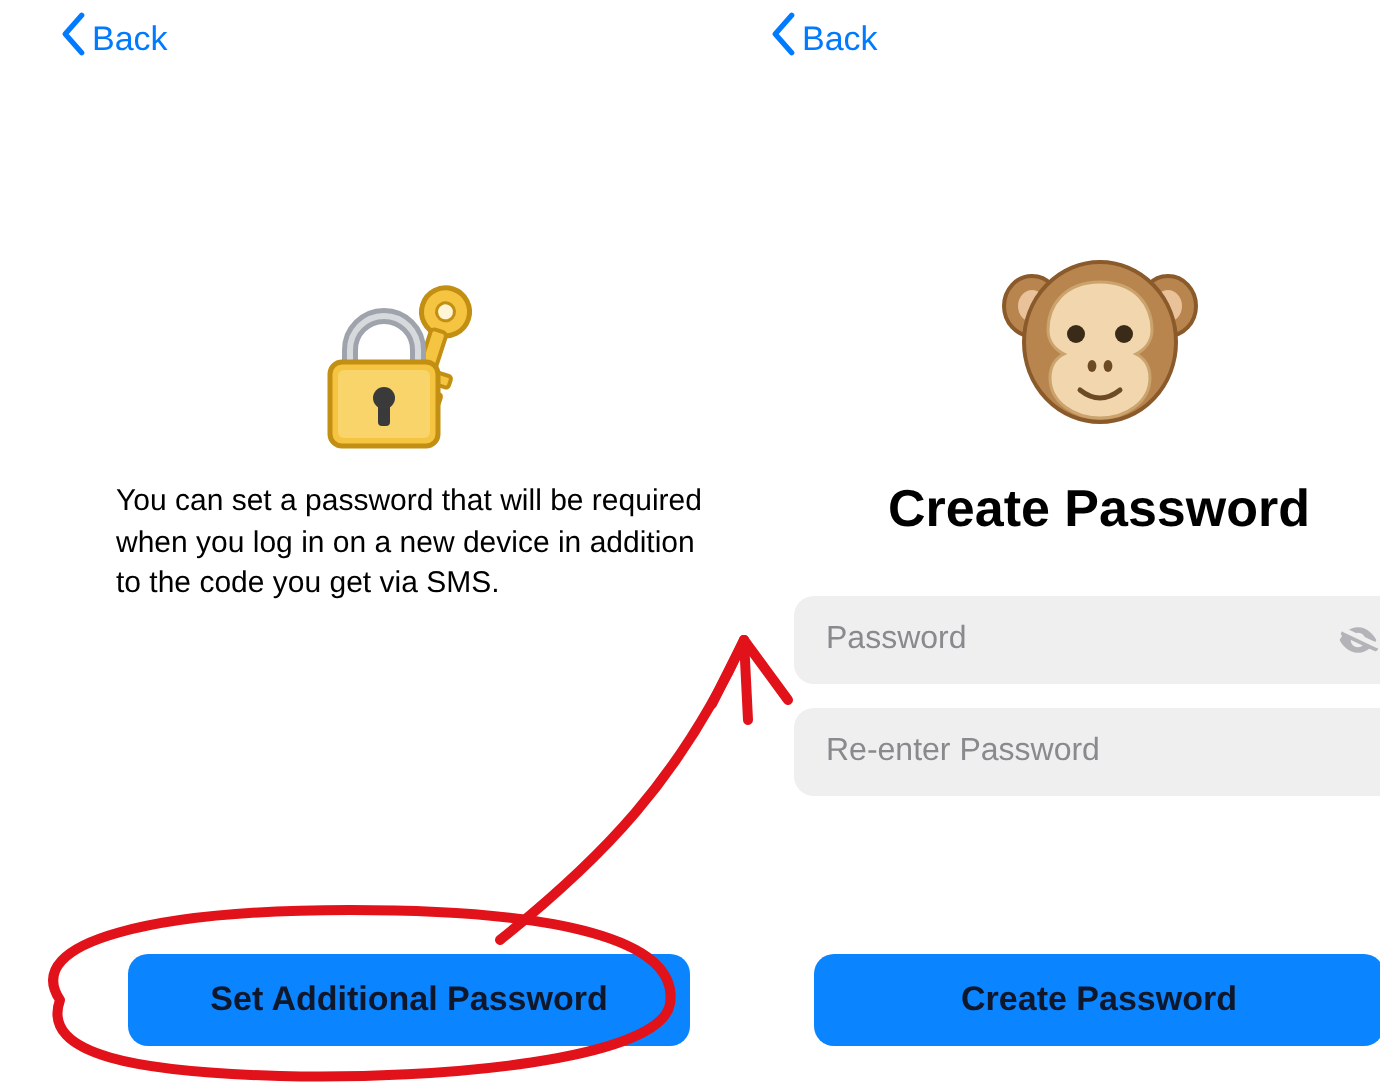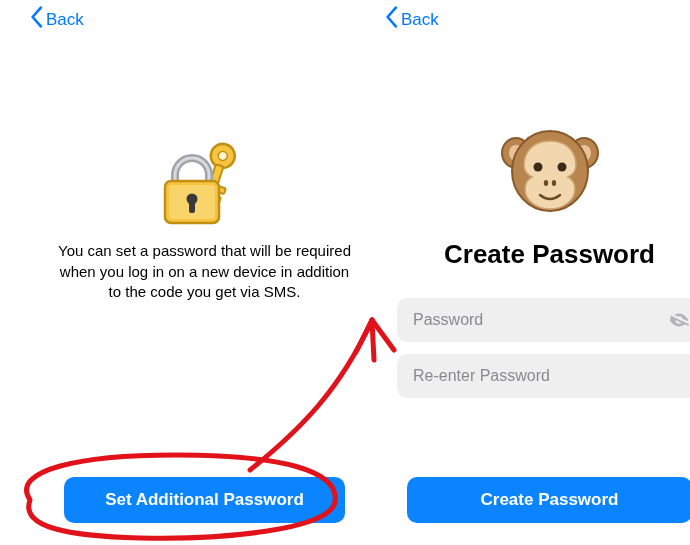--- a/index.html
+++ b/index.html
@@ -19,37 +19,37 @@
     .back svg { width:14px; height:22px; }
 
     .icon-wrap { display:flex; justify-content:center; }
     .pane-left .icon-wrap { margin-top:108px; }
     .pane-right .icon-wrap { margin-top:88px; }
 
     .h1 { text-align:center; font-weight:700; color:#000; }
     .pane-left .h1 { font-size:27px; margin-top:38px; }
     .pane-right .h1 { font-size:26px; margin-top:22px; }
 
-    .desc { font-size:15px; color:#000; text-align:center; line-height:1.38;
+    .desc { font-size:15px; color:#000; text-align:left; line-height:1.38;
             margin:14px 26px 0 26px; }
 
     .fields { margin:28px 20px 0 20px; display:flex; flex-direction:column; gap:12px; }
     .field  { position:relative; background:#efeff0; border-radius:10px;
               height:44px; display:flex; align-items:center; padding:0 44px 0 16px; }
     .field input { border:none; background:transparent; outline:none; width:100%;
                    font-size:16px; color:#000; }
     .field input::placeholder { color:#8a8a8e; }
     .eye { position:absolute; right:12px; top:50%; transform:translateY(-50%);
            cursor:pointer; display:flex; }
     .eye svg { width:22px; height:22px; }
 
     .primary-btn {
       position:absolute; left:30px; right:30px; bottom:22px;
       height:46px; border:none; border-radius:10px;
-      background:#0a84ff; color:#ffffff; font-size:17px; font-weight:600;
+      background:#0a84ff; color:#0f172a; font-size:17px; font-weight:600;
       cursor:pointer;
     }
     .pane-left .primary-btn { left:32px; right:32px; }
 
     
     .annot { position:absolute; inset:0; pointer-events:none; }
   </style>
 </head>
 <body>
 

